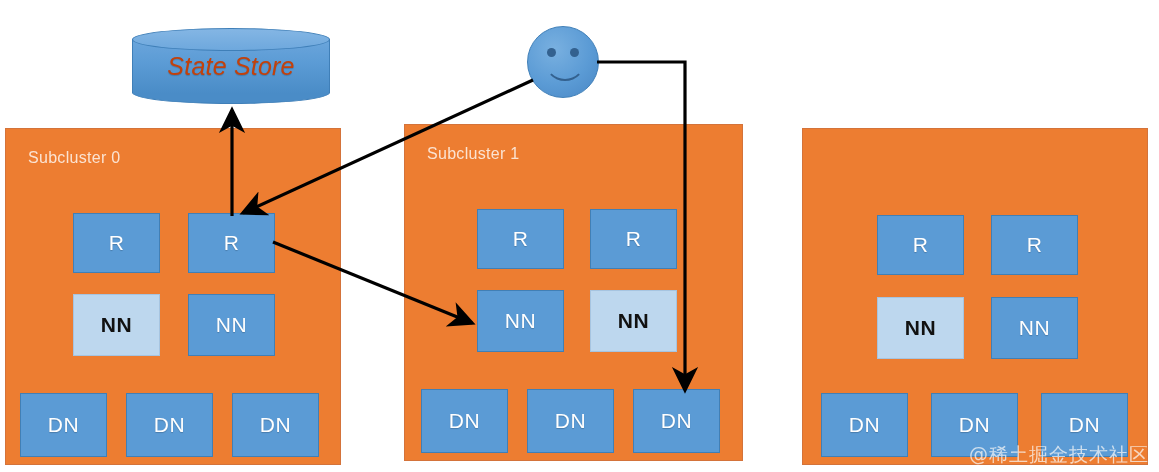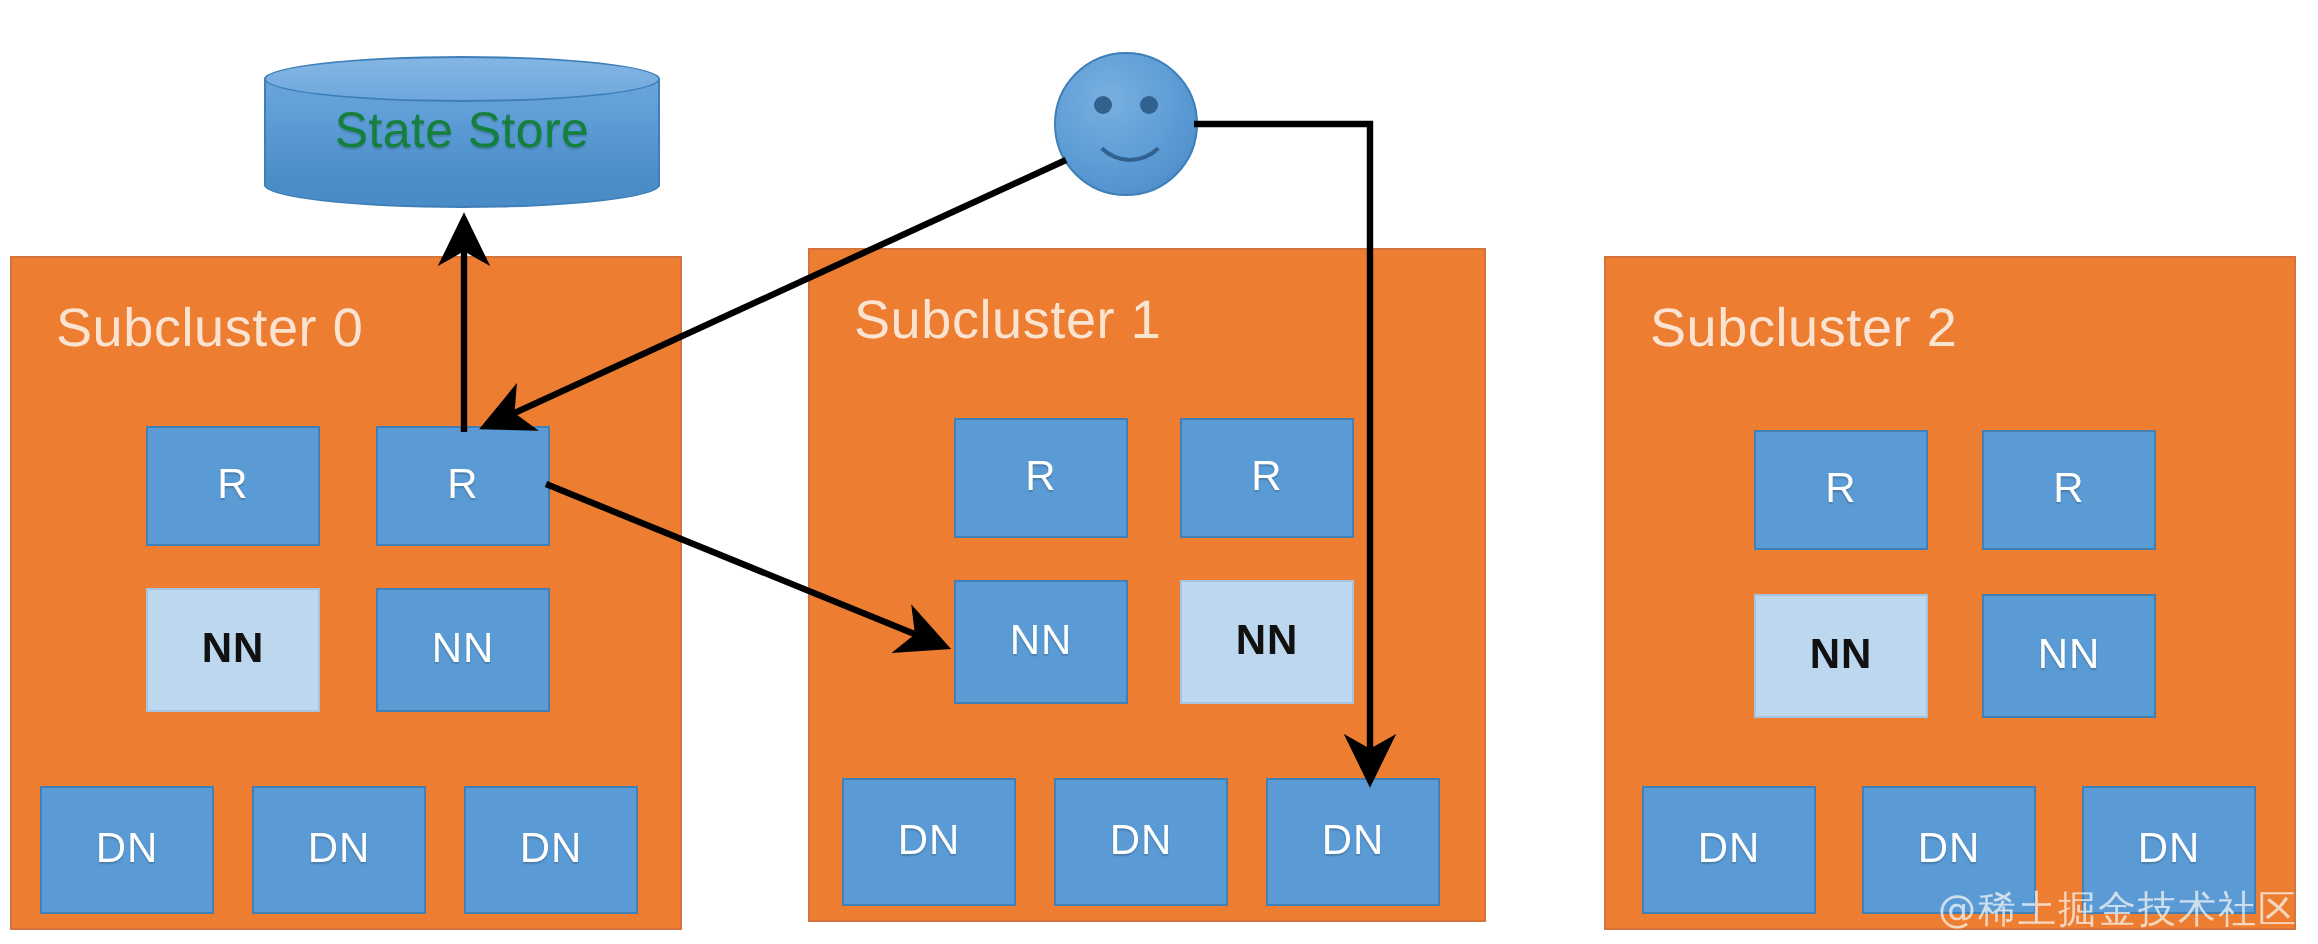--- a/index.html
+++ b/index.html
@@ -46,25 +46,26 @@
     background:#4A8CC7;
     border:1.5px solid #3f7fb8;
     box-sizing:border-box;
   }
   .cyl-label{
     position:absolute;
     left:0; right:0;
     top:50%;
     transform:translateY(-50%);
     text-align:center;
-    color:#15803d;
+    color:#c2410c;
     font-size:25px;
     letter-spacing:.2px;
     z-index:3;
     text-shadow:0 1px 1px rgba(0,0,0,.18);
+    font-style:italic;
   }
 
   
   .client{
     position:absolute;
     border-radius:50%;
     background:radial-gradient(circle at 38% 32%,#79B0E0 0%,#5B9BD5 55%,#4886C4 100%);
     border:1.5px solid #3f7fb8;
     box-sizing:border-box;
   }
@@ -91,21 +92,21 @@
     position:absolute;
     background:#ED7D31;
     border:1px solid #d4733a;
     box-sizing:border-box;
   }
   .sc-title{
     position:absolute;
     left:22px;
     top:20px;
     color:#FBE3D2;
-    font-size:27px;
+    font-size:16px;
     letter-spacing:.3px;
     white-space:nowrap;
   }
 
   
   .node{
     position:absolute;
     box-sizing:border-box;
     background:#5B9BD5;
     border:1px solid #417fb5;
@@ -201,21 +202,20 @@
 
     <div class="node" style="left:72px;  top:165px; width:87px; height:62px;">NN</div>
     <div class="node active" style="left:185px; top:165px; width:87px; height:62px;">NN</div>
 
     <div class="node" style="left:16px;  top:264px; width:87px; height:64px;">DN</div>
     <div class="node" style="left:122px; top:264px; width:87px; height:64px;">DN</div>
     <div class="node" style="left:228px; top:264px; width:87px; height:64px;">DN</div>
   </div>
 
   <div class="subcluster" style="left:802px; top:128px; width:346px; height:337px;">
-    <div class="sc-title">Subcluster 2</div>
 
     <div class="node" style="left:74px;  top:86px;  width:87px; height:60px;">R</div>
     <div class="node" style="left:188px; top:86px;  width:87px; height:60px;">R</div>
 
     <div class="node active" style="left:74px;  top:168px; width:87px; height:62px;">NN</div>
     <div class="node" style="left:188px; top:168px; width:87px; height:62px;">NN</div>
 
     <div class="node" style="left:18px;  top:264px; width:87px; height:64px;">DN</div>
     <div class="node" style="left:128px; top:264px; width:87px; height:64px;">DN</div>
     <div class="node" style="left:238px; top:264px; width:87px; height:64px;">DN</div>

